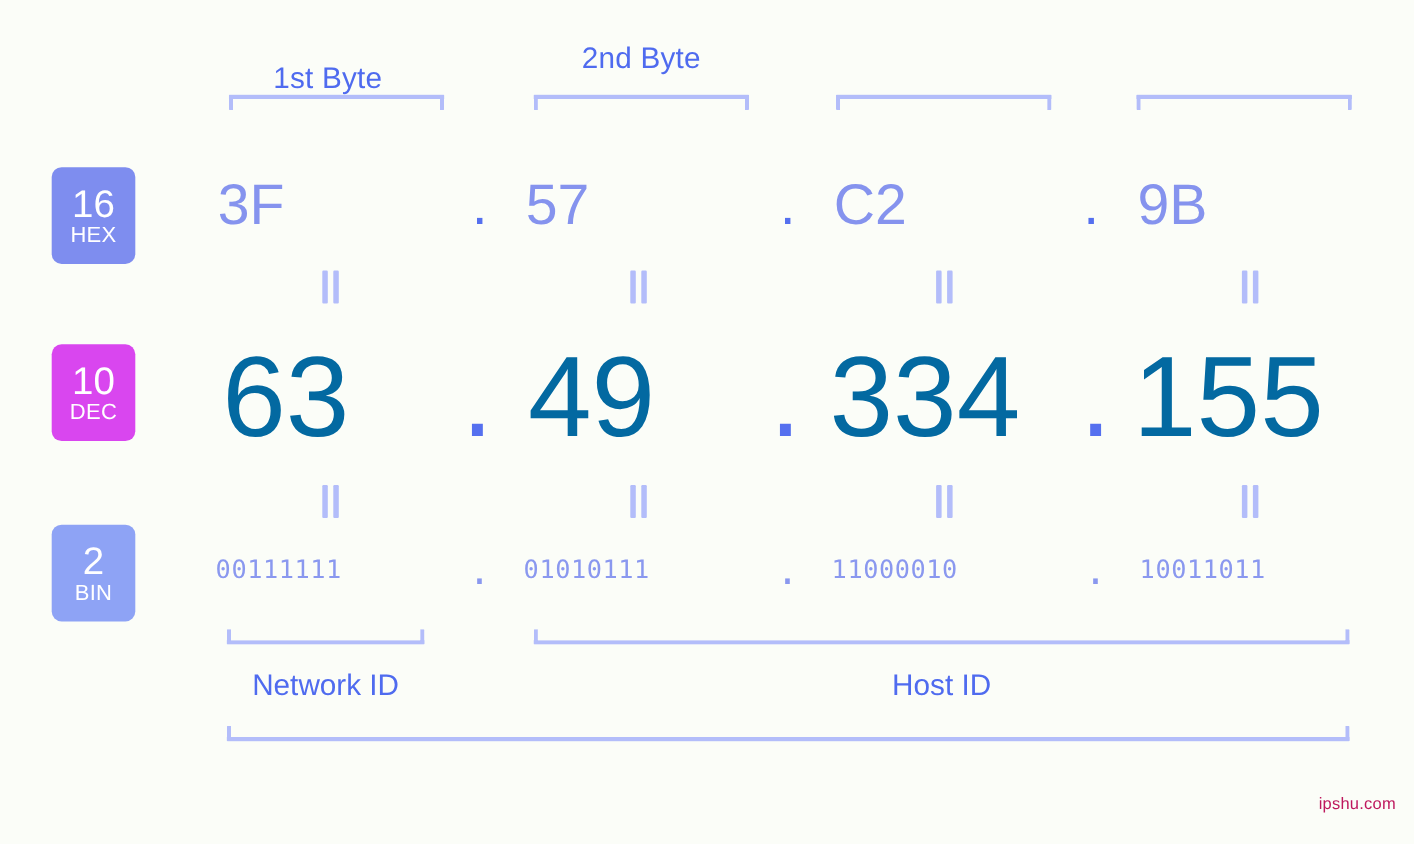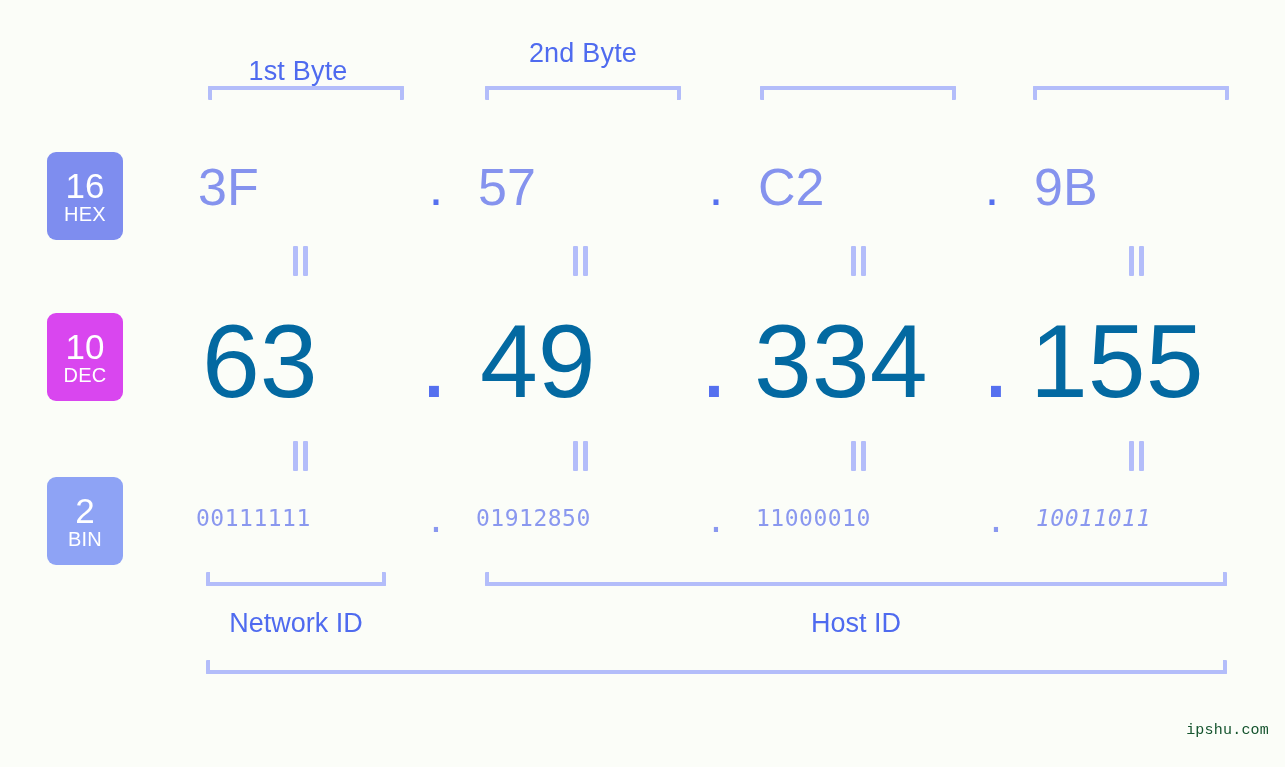--- a/index.html
+++ b/index.html
@@ -170,23 +170,23 @@
     font-size: 31px;
     color: #4f6bef;
     white-space: nowrap;
   }
 
   
   .watermark {
     position: absolute;
     right: 16px;
     bottom: 28px;
-    font-family: Liberation Mono, monospace;
+    font-family: Liberation Sans, sans-serif;
     font-size: 15px;
-    color: #14532d;
+    color: #be185d;
     letter-spacing: 0.2px;
   }
 </style>
 </head>
 <body style="background: rgb(251, 253, 248);">
 
 <div id="stage">
 
   <div class="byte-label" style="left:200px; width:196px;margin-top:18px;">1st Byte</div>
   <div class="byte-label" style="left:485px; width:196px;">2nd Byte</div>
@@ -261,25 +261,25 @@
       <i class="b"></i>
     </div>
   <div class="eqmark" style="left:1124px; top:441px;">
       <i class="a"></i>
       <i class="b"></i>
     </div>
 
   <div class="binrow">
     <div class="val" style="left:196px; width:200px;">00111111</div>
     <div class="dot" style="left:396px; width:80px;">.</div>
-    <div class="val" style="left:476px; width:200px;">01912850</div>
+    <div class="val" style="left:476px; width:200px;">01010111</div>
     <div class="dot" style="left:676px; width:80px;">.</div>
     <div class="val" style="left:756px; width:200px;">11000010</div>
     <div class="dot" style="left:956px; width:80px;">.</div>
-    <div class="val" style="left:1036px; width:200px;font-style:italic;">10011011</div>
+    <div class="val" style="left:1036px; width:200px;">10011011</div>
   </div>
 
   <div class="bracket-up" style="left:206px; top:572px; width:180px;"></div>
   <div class="bracket-up" style="left:485px; top:572px; width:742px;"></div>
 
   <div class="section-label" style="left:485px; top:608px; width:742px;">Host ID</div>
   <div class="section-label" style="left:206px; top:608px; width:180px;">Network ID</div>
 
   <div class="bracket-up" style="left:206px; top:660px; width:1021px;"></div>
 

